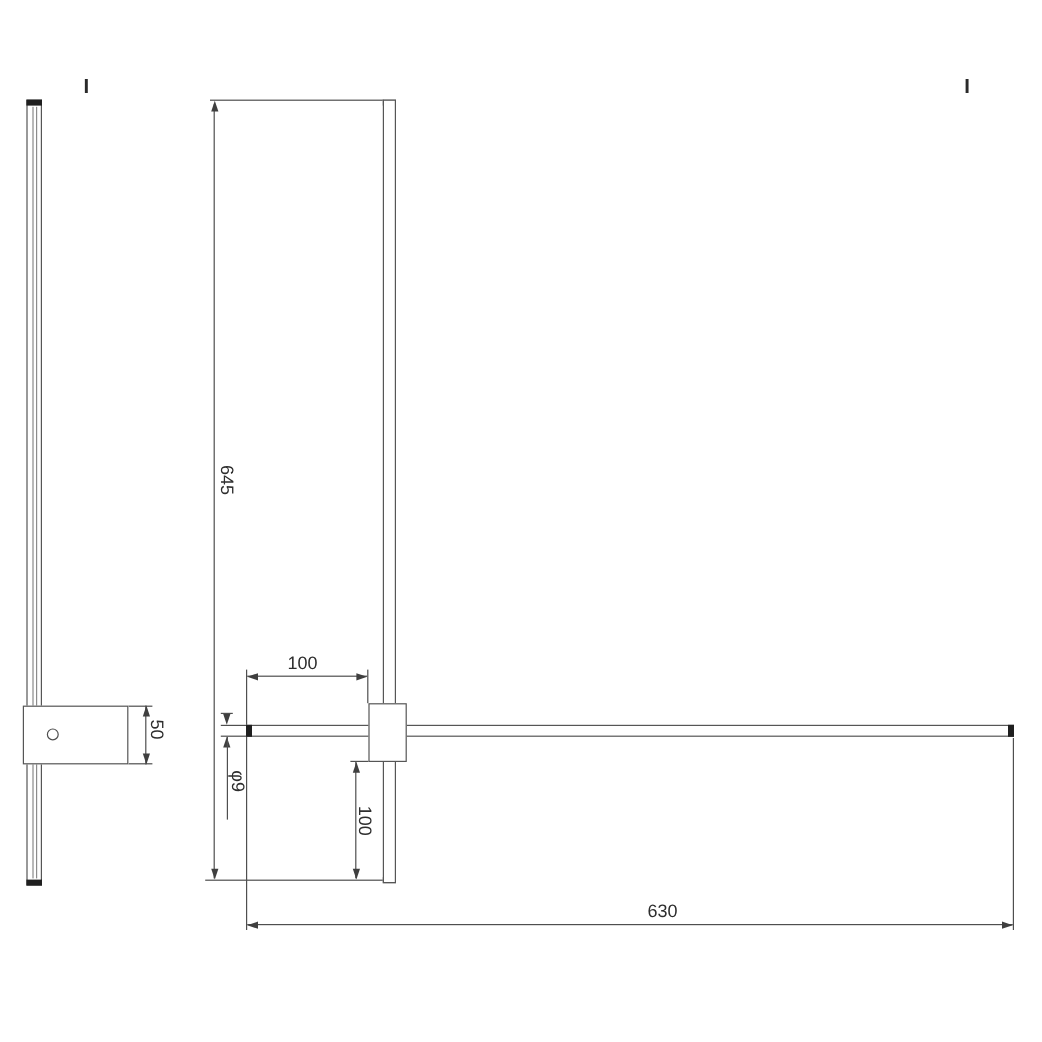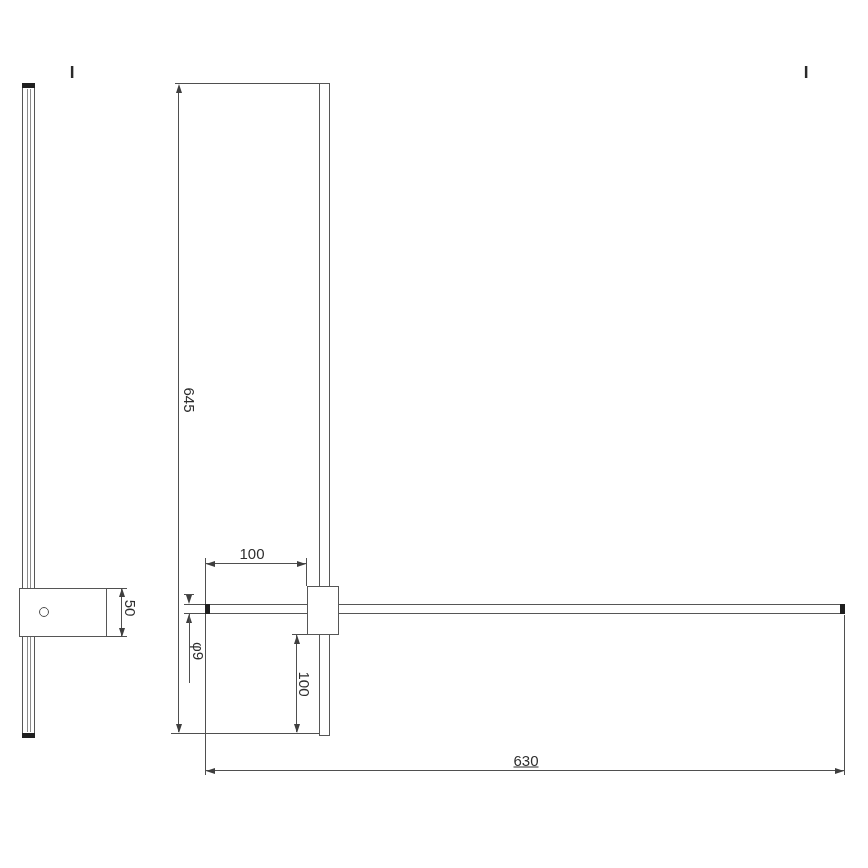--- a/index.html
+++ b/index.html
@@ -100,16 +100,16 @@
     <div class="hl" style="left:292px;top:634px;width:16px;"></div>
     <div class="vl" style="left:296px;top:635px;height:97px;"></div>
     <div class="arr au" style="left:293.5px;top:635px;"></div>
     <div class="arr ad" style="left:293.5px;top:724px;"></div>
     <div class="dim-label rot" style="left:304px;top:684px;">100</div>
 
     <div class="vl" style="left:844px;top:615px;height:160px;"></div>
     <div class="hl" style="left:206px;top:770px;width:638px;"></div>
     <div class="arr al" style="left:206px;top:767.5px;"></div>
     <div class="arr ar" style="left:835px;top:767.5px;"></div>
-    <div class="dim-label" style="left:526px;top:760px;text-decoration:underline;">630</div>
+    <div class="dim-label" style="left:552px;top:760px;">630</div>
   </div>
 
 </div>
 
 </body></html>

